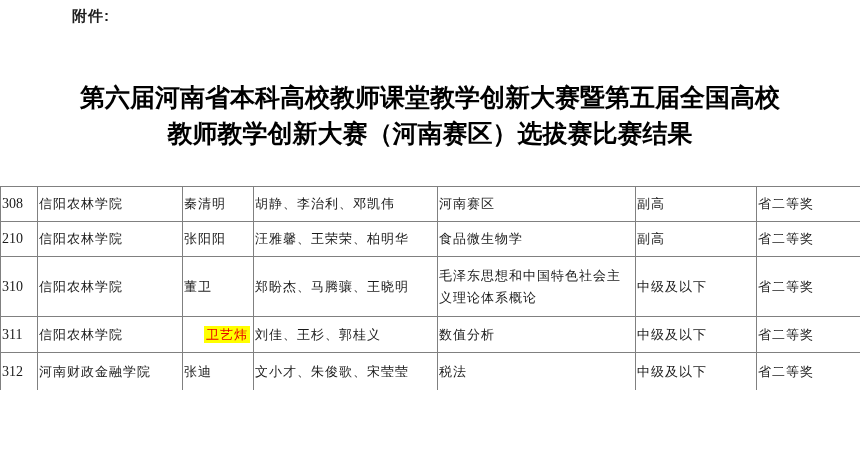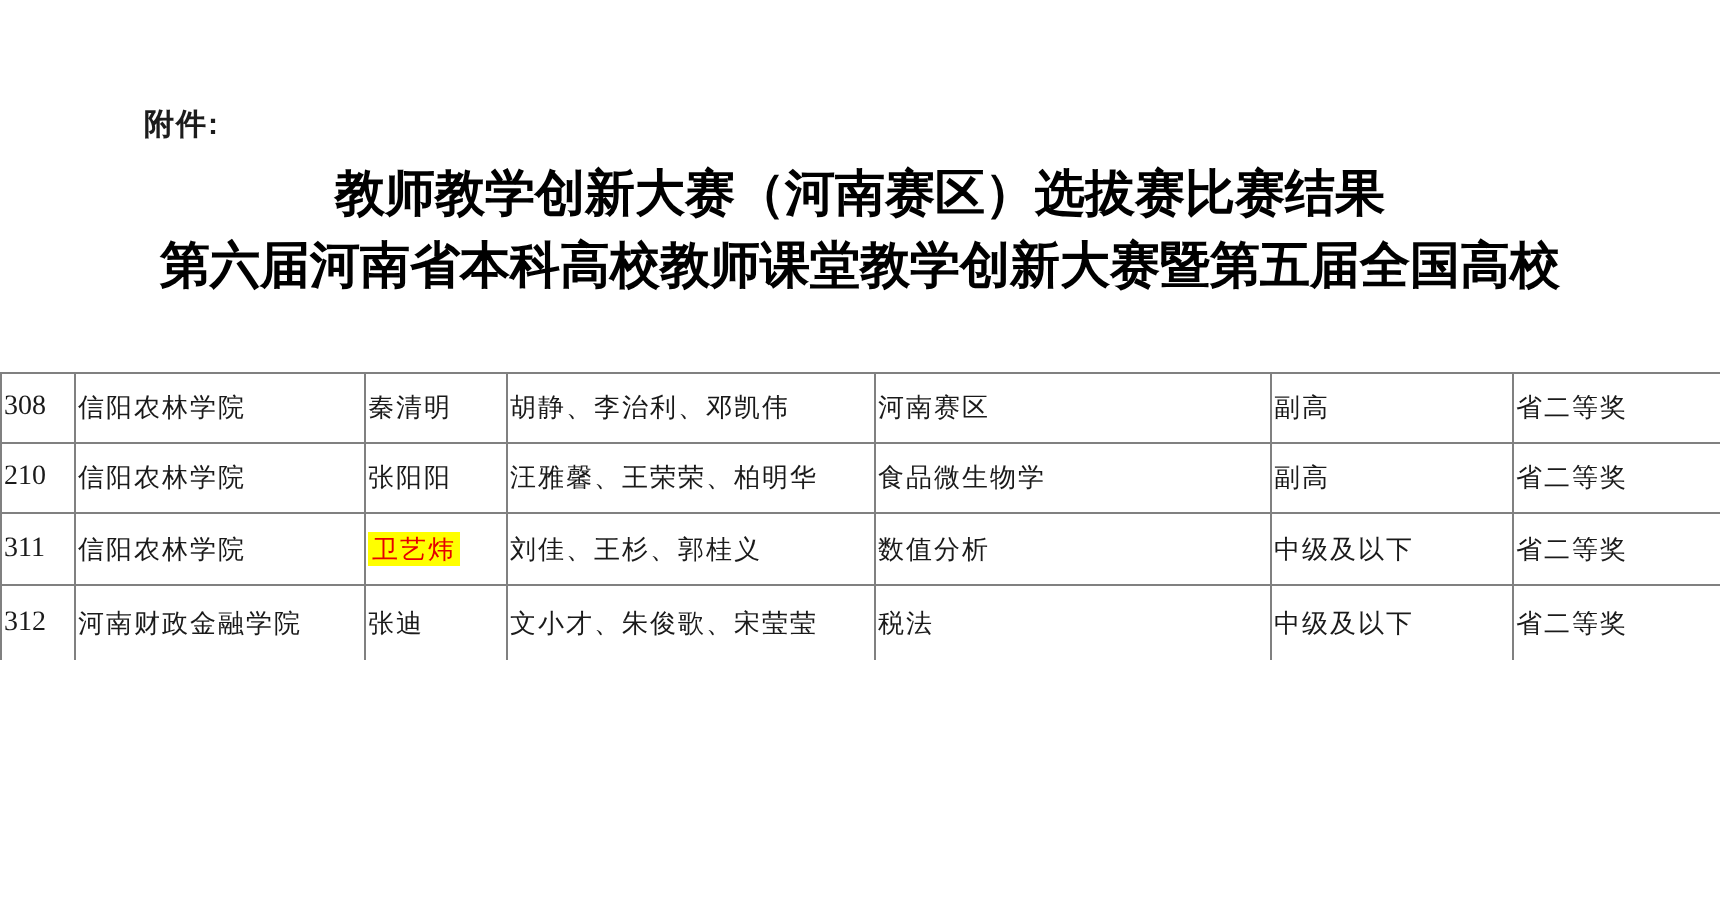--- a/index.html
+++ b/index.html
@@ -18,21 +18,20 @@
   }
   .attachment {
     position: absolute;
     left: 72px;
     top: 7px;
     font-family: "Liberation Sans", sans-serif;
     font-size: 15px;
     font-weight: 600;
     color: #1c1c1c;
     letter-spacing: 1px;
-    margin-top: 46px;
   }
   .doc-title {
     position: absolute;
     left: 0;
     right: 0;
     top: 80px;
     margin: 0;
     text-align: center;
     font-family: "Liberation Serif", serif;
     font-size: 25px;
@@ -65,32 +64,33 @@
   }
   table.results td.c-no {
     letter-spacing: 0;
     font-size: 14px;
   }
   
   .hl {
     background: #ffff00;
     color: #e60000;
     padding: 1px 2px;
+    margin-left: 20px;
   }
 </style>
 </head>
 <body>
 
 <div class="page">
 
   <div class="attachment">附件:</div>
 
   <h1 class="doc-title">
+    <span class="tl">第六届河南省本科高校教师课堂教学创新大赛暨第五届全国高校</span>
     <span class="tl">教师教学创新大赛（河南赛区）选拔赛比赛结果</span>
-    <span class="tl">第六届河南省本科高校教师课堂教学创新大赛暨第五届全国高校</span>
   </h1>
 
   <table class="results">
     <colgroup>
       <col style="width:37px">
         <col style="width:145px">
         <col style="width:71px">
       <col style="width:184px">
         <col style="width:198px">
         <col style="width:121px">
@@ -108,20 +108,29 @@
       </tr>
       <tr style="height:35px">
         <td class="c-no">210</td>
         <td>信阳农林学院</td>
         <td>张阳阳</td>
         <td>汪雅馨、王荣荣、柏明华</td>
         <td>食品微生物学</td>
         <td>副高</td>
         <td>省二等奖</td>
       </tr>
+      <tr style="height:60px">
+        <td class="c-no">310</td>
+        <td>信阳农林学院</td>
+        <td>董卫</td>
+        <td>郑盼杰、马腾骧、王晓明</td>
+        <td>毛泽东思想和中国特色社会主义理论体系概论</td>
+        <td>中级及以下</td>
+        <td>省二等奖</td>
+      </tr>
       <tr style="height:36px">
         <td class="c-no">311</td>
         <td>信阳农林学院</td>
         <td>
           <span class="hl">卫艺炜</span>
         </td>
         <td>刘佳、王杉、郭桂义</td>
         <td>数值分析</td>
         <td>中级及以下</td>
         <td>省二等奖</td>

